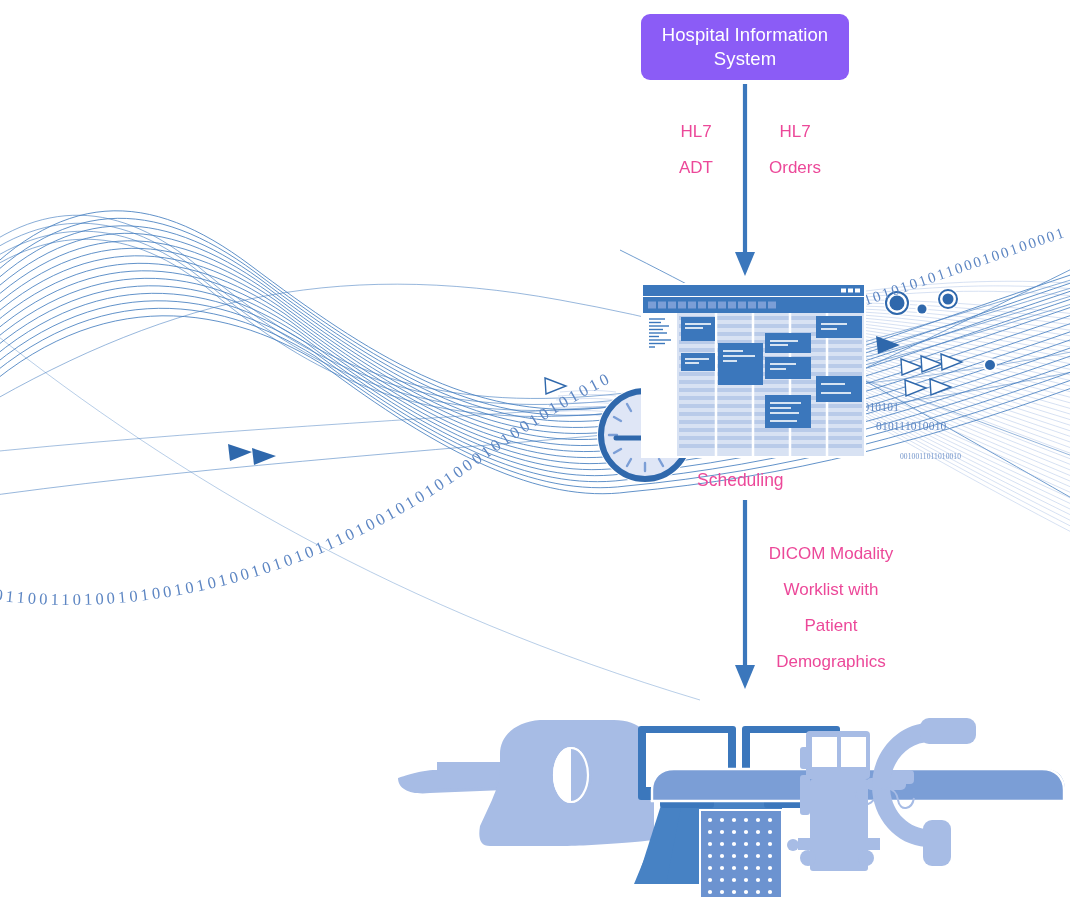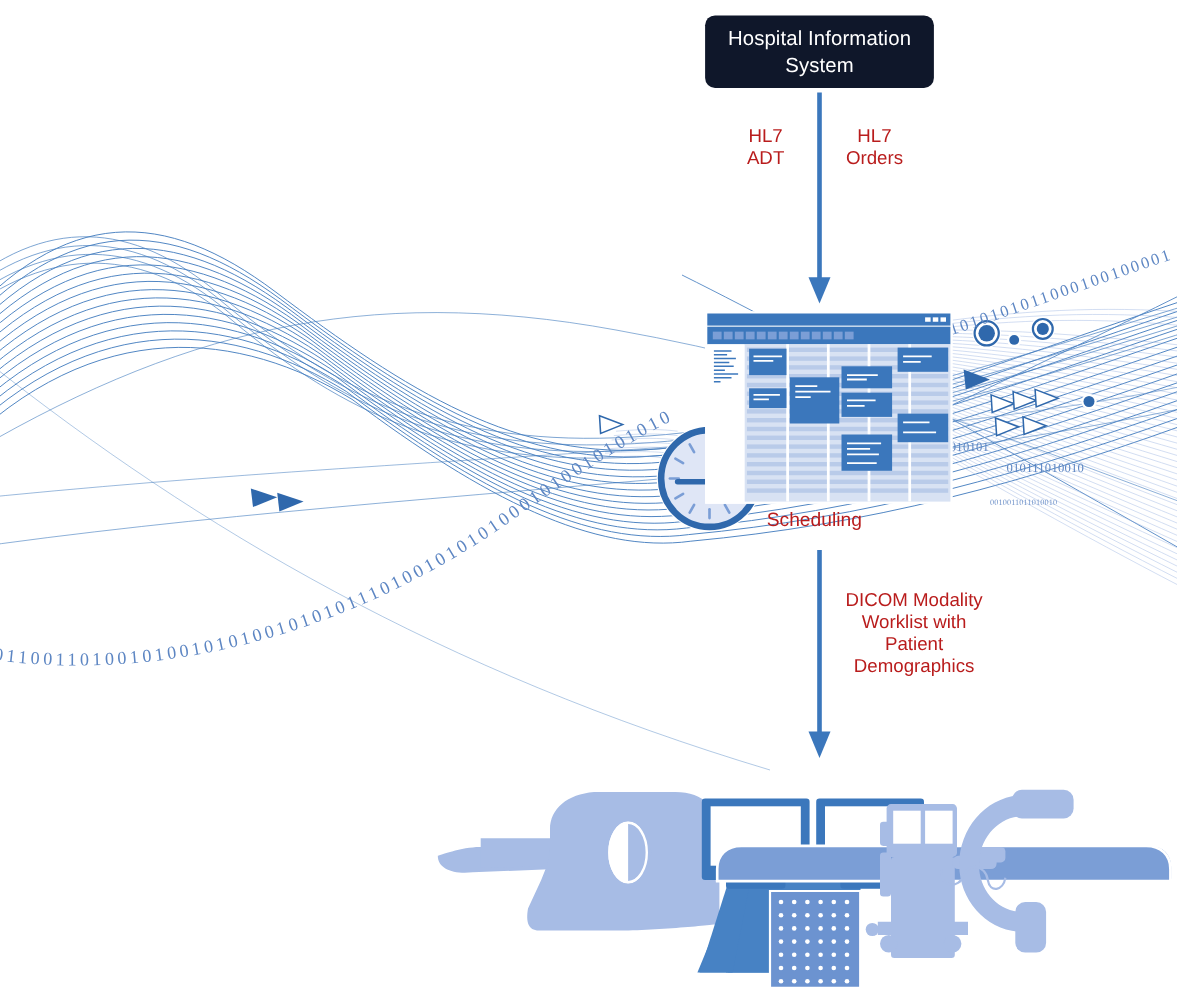--- a/index.html
+++ b/index.html
@@ -18,40 +18,40 @@
   #bg-art{z-index:1;}
   #equip{z-index:2;}
   #screen-art{z-index:3;}
   #flow{z-index:4;}
 
   
   .his-box{
     position:absolute;
     left:641px; top:14px;
     width:208px; height:66px;
-    background:#0f172a;
+    background:#8b5cf6;
     border-radius:9px;
     display:flex;
     align-items:center;
     justify-content:center;
     text-align:center;
     color:#ffffff;
     font-size:18.5px;
     line-height:24px;
     letter-spacing:.1px;
     z-index:6;
   }
   .his-box span{display:block;padding:0 10px;}
 
   
   .lbl{
     position:absolute;
-    color:#b91c1c;
+    color:#ec4899;
     font-size:17px;
-    line-height:20px;
+    line-height:36px;
     text-align:center;
     z-index:6;
     white-space:pre-line;
   }
   #lbl-hl7-adt{left:655px;top:114px;width:82px;}
   #lbl-hl7-orders{left:742px;top:114px;width:106px;}
   #lbl-dicom{left:700px;top:536px;width:262px;}
   #lbl-scheduling{
     left:697px;top:462px;width:180px;
     text-align:left;font-size:17.5px;
@@ -72,21 +72,21 @@
     letter-spacing:2.2px;
     transform:rotate(-19deg);
     transform-origin:0 50%;
   }
   #bin-right-a{
     left:852px; top:401px;
     font-size:11.5px;
     letter-spacing:.2px;
   }
   #bin-right-b{
-    left:915px; top:420px;
+    left:876px; top:420px;
     font-size:11.5px;
     letter-spacing:.2px;
   }
   #bin-right-c{
     left:900px; top:452px;
     font-size:7.5px;
     letter-spacing:.1px;
     color:#6f92c9;
     text-align:center;
   }

